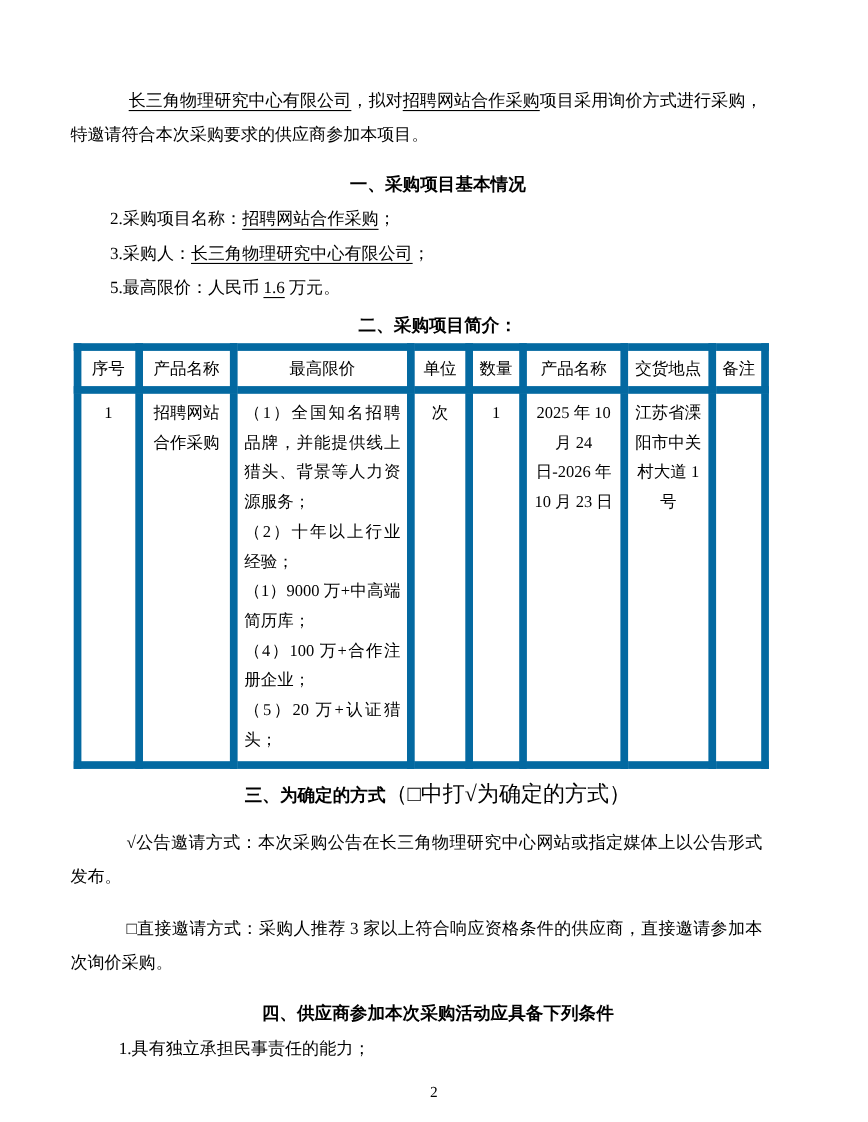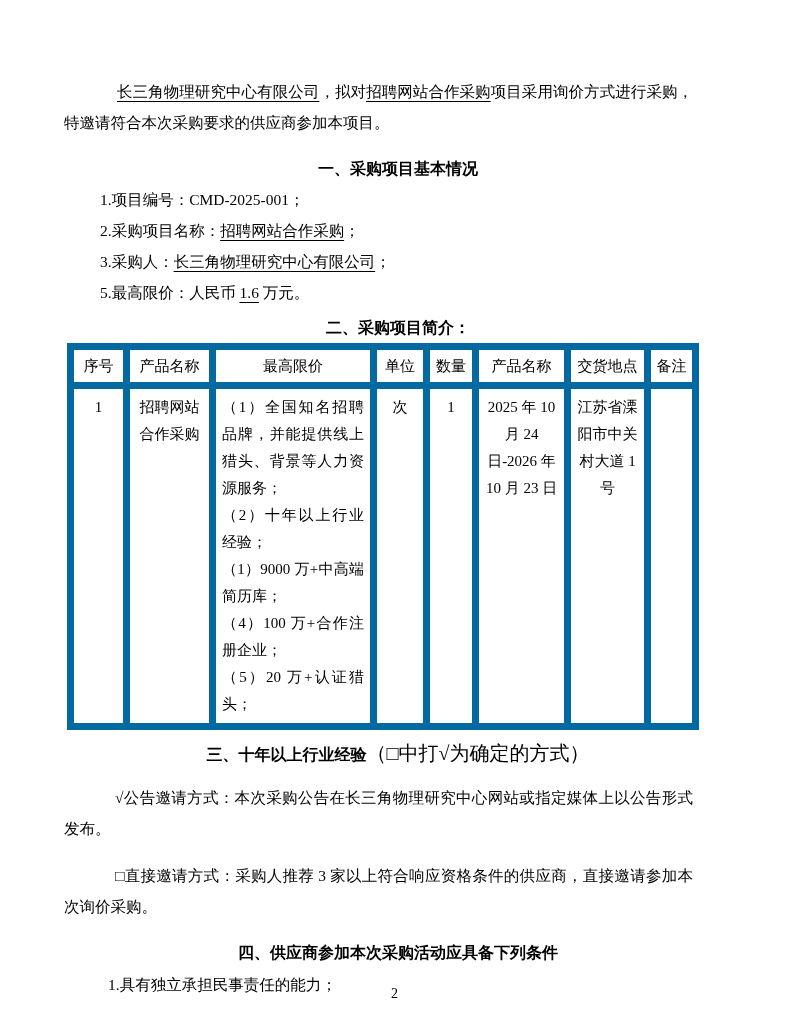--- a/index.html
+++ b/index.html
@@ -51,21 +51,20 @@
 </head>
 <body>
 
 <div class="page">
   <div class="content">
 
     <p class="para intro"><span class="u">长三角物理研究中心有限公司</span><span>，拟对</span><span class="u">招聘网站合作采购</span><span>项目采用询价方式进行采购，特邀请符合本次采购要求的供应商参加本项目。</span></p>
 
     <h3 class="sec-heading sec1-h">一、采购项目基本情况</h3>
 
-    <div class="para num-item"><span>1.项目编号：CMD-2025-001；</span></div>
     <div class="para num-item"><span>2.采购项目名称：</span><span class="u">招聘网站合作采购</span><span>；</span></div>
     <div class="para num-item"><span>3.采购人：</span><span class="u">长三角物理研究中心有限公司</span><span>；</span></div>
     <div class="para num-item"><span>5.最高限价：人民币 </span><span class="u">1.6</span><span> 万元。</span></div>
 
     <h3 class="sec-heading sec2-h">二、采购项目简介：</h3>
 
     <table class="spec">
       <colgroup>
         <col style="width:56px">
           <col style="width:86px">
@@ -99,21 +98,21 @@
         </td>
         <td>次</td>
         <td>1</td>
         <td>2025 年 10 月 24 日-2026 年 10 月 23 日</td>
         <td>江苏省溧阳市中关村大道 1 号</td>
         <td></td>
       </tr>
     </tbody>
       </table>
 
-    <h3 class="sec-heading sec3-h"><span>三、十年以上行业经验</span><span class="note">（□中打√为确定的方式）</span></h3>
+    <h3 class="sec-heading sec3-h"><span>三、为确定的方式</span><span class="note">（□中打√为确定的方式）</span></h3>
 
     <p class="para opt-para opt1"><span>√</span><span>公告邀请方式：本次采购公告在长三角物理研究中心网站或指定媒体上以公告形式发布。</span></p>
 
     <p class="para opt-para opt2"><span>□</span><span>直接邀请方式：采购人推荐 3 家以上符合响应资格条件的供应商，直接邀请参加本次询价采购。</span></p>
 
     <h3 class="sec-heading sec4-h">四、供应商参加本次采购活动应具备下列条件</h3>
 
     <div class="para sec4-item"><span>1.具有独立承担民事责任的能力；</span></div>
     <div class="para sec4-item"></div>
 

